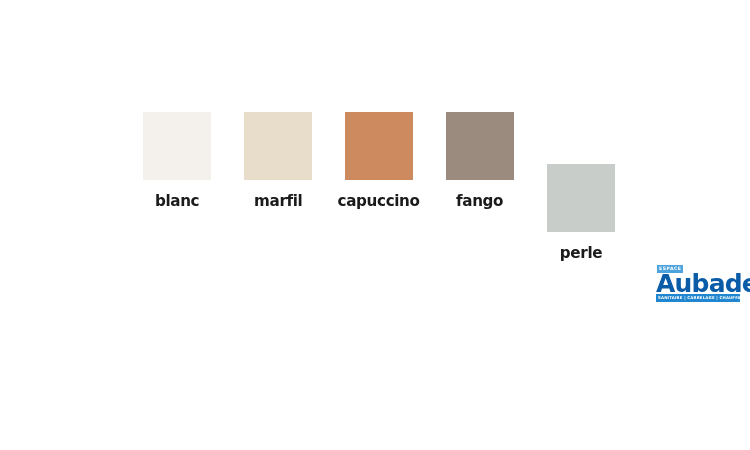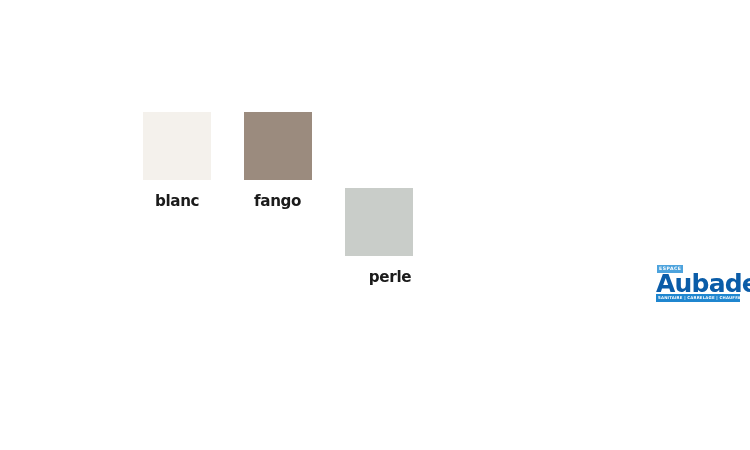--- a/index.html
+++ b/index.html
@@ -37,22 +37,21 @@
   }
 
   .swatch-cell {
     width: 68px;
     display: flex;
     flex-direction: column;
     align-items: center;
   }
 
   .swatch-cell.row-2 {
-    margin-top: 76px;
-    align-items: flex-end;
+    margin-top: 52px;
   }
 
   .swatch-chip {
     width: 68px;
     height: 68px;
     display: block;
   }
 
   .swatch-label {
     margin-top: 13px;
@@ -125,22 +124,30 @@
 
 <div id="palette-board">
 
   <div class="swatch-grid">
 
     <div class="swatch-cell row-1">
       <span class="swatch-chip" style="background:#F4F1EC;"></span>
       <span class="swatch-label">blanc</span>
     </div>
 
+    <div class="swatch-cell row-1">
+      <span class="swatch-chip" style="background:#E8DCCA;"></span>
+      <span class="swatch-label">marfil</span>
+    </div>
 
 
+    <div class="swatch-cell row-1">
+      <span class="swatch-chip" style="background:#CC8A5E;"></span>
+      <span class="swatch-label">capuccino</span>
+    </div>
 
     <div class="swatch-cell row-1">
       <span class="swatch-chip" style="background:#9B8B7E;"></span>
       <span class="swatch-label">fango</span>
     </div>
 
     <div class="swatch-cell row-2">
       <span class="swatch-chip" style="background:#C9CDC9;"></span>
       <span class="swatch-label">perle</span>
     </div>

